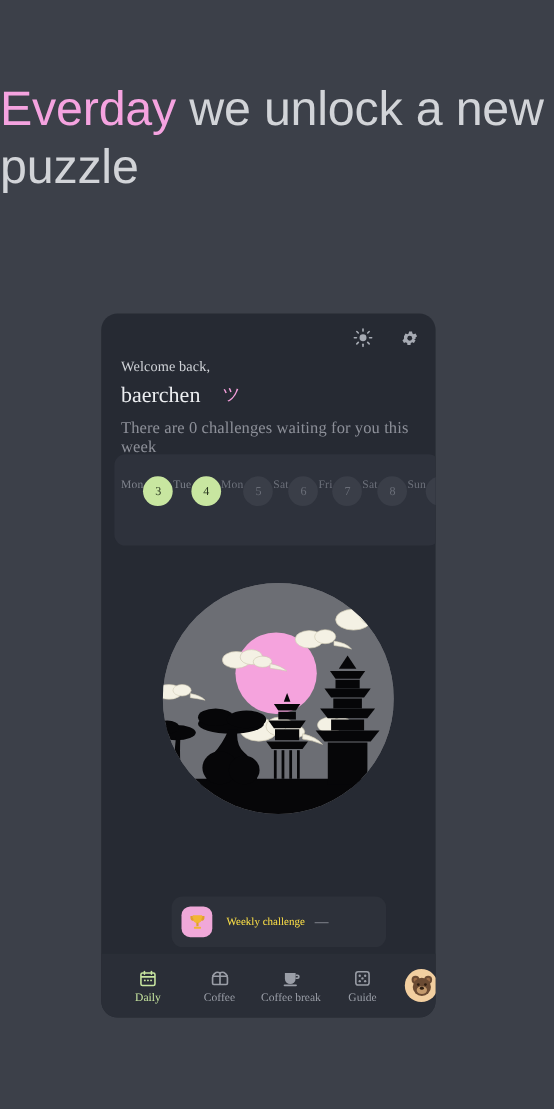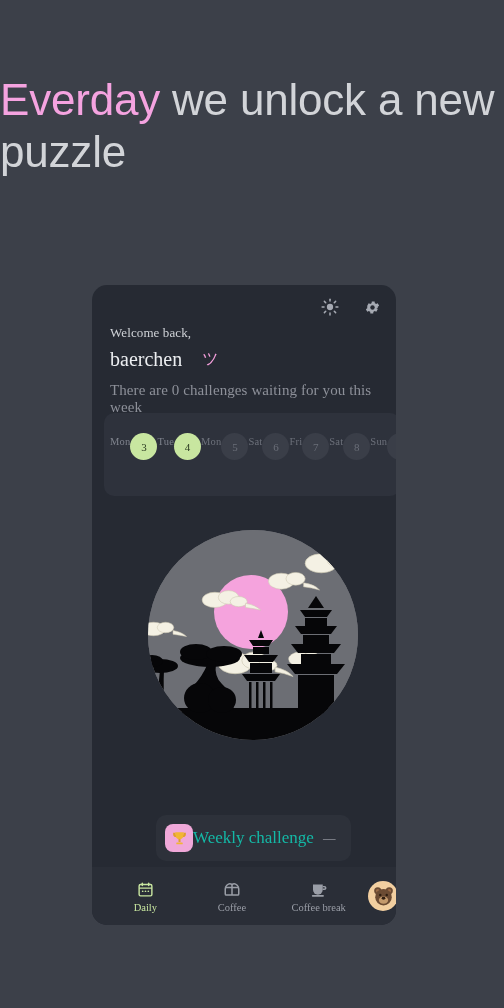--- a/index.html
+++ b/index.html
@@ -119,21 +119,22 @@
     cursor: pointer;
   }
   .challenge .trophy-box {
     width: 28px; height: 28px;
     border-radius: 8px;
     background: #f0a8d9;
     display: flex; align-items: center; justify-content: center;
     flex: 0 0 auto;
   }
   .challenge .clabel {
-    font-size: 17px; color: #14b8a6;
+    margin-left: 13px;
+    font-size: 10px; color: #fde047;
   }
   .challenge .cdash {
     margin-left: 9px;
     font-size: 12.5px; color: #9ca0a8;
   }
 
   
   .nav {
     position: absolute;
     left: 0; bottom: 0;
@@ -361,20 +362,33 @@
         <span class="nav-icon">
           <svg width="18" height="18" viewBox="0 0 24 24">
             <path d="M4 6h13v7a6.5 6.5 0 01-13 0z" fill="#9a9ea7"></path>
             <path d="M17 8h2.3a2.7 2.7 0 010 5.4H17v-2h2a.8.8 0 000-1.6h-2z" fill="#9a9ea7"></path>
             <rect x="2.5" y="20" width="16" height="2.2" rx="1" fill="#9a9ea7"></rect>
           </svg>
         </span>
         <span class="nlabel">Coffee break</span>
       </div>
 
+      <div class="nav-item">
+        <span class="nav-icon">
+          <svg width="17" height="17" viewBox="0 0 24 24">
+            <rect x="3.5" y="3.5" width="17" height="17" rx="3" fill="none" stroke="#9a9ea7" stroke-width="2"></rect>
+            <circle cx="8.5" cy="8.5" r="1.5" fill="#9a9ea7"></circle>
+            <circle cx="15.5" cy="8.5" r="1.5" fill="#9a9ea7"></circle>
+            <circle cx="12" cy="12" r="1.5" fill="#9a9ea7"></circle>
+            <circle cx="8.5" cy="15.5" r="1.5" fill="#9a9ea7"></circle>
+            <circle cx="15.5" cy="15.5" r="1.5" fill="#9a9ea7"></circle>
+          </svg>
+        </span>
+        <span class="nlabel">Guide</span>
+      </div>
 
       <div class="avatar">
         <svg width="23" height="23" viewBox="0 0 32 32">
           <circle cx="8" cy="8" r="5" fill="#6b4b33"></circle>
           <circle cx="24" cy="8" r="5" fill="#6b4b33"></circle>
           <circle cx="8" cy="8" r="2.6" fill="#9a6b47"></circle>
           <circle cx="24" cy="8" r="2.6" fill="#9a6b47"></circle>
           <circle cx="16" cy="17" r="11.5" fill="#6b4b33"></circle>
           <ellipse cx="16" cy="21" rx="6.5" ry="5" fill="#c49a6c"></ellipse>
           <ellipse cx="16" cy="18.5" rx="2.6" ry="2" fill="#2d1d11"></ellipse>

